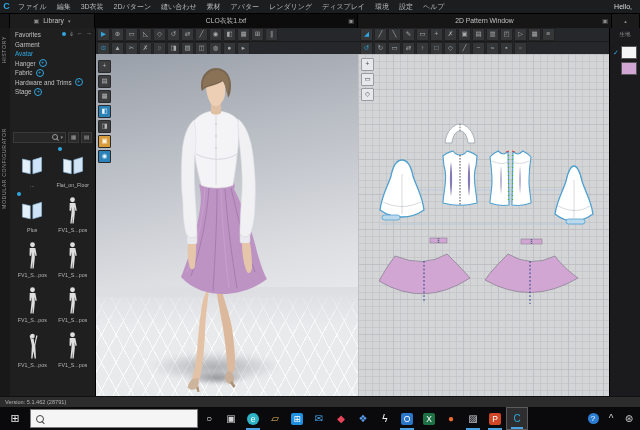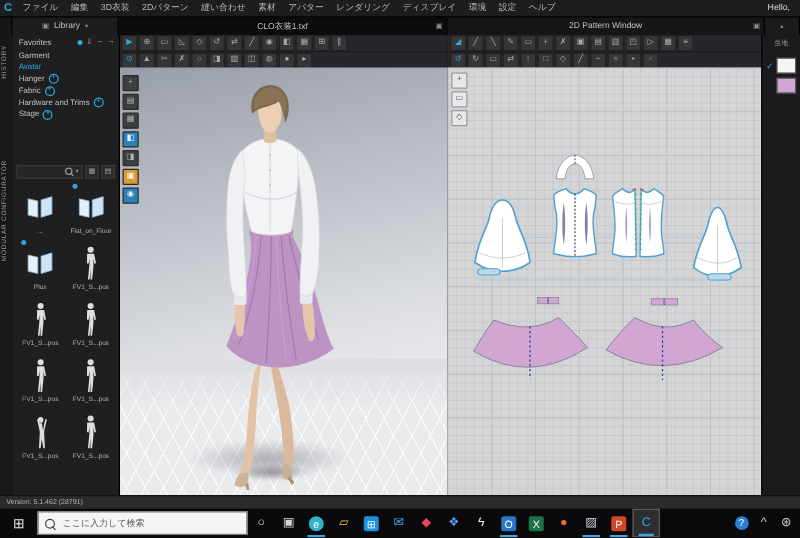--- a/index.html
+++ b/index.html
@@ -514,21 +514,20 @@
   </div>
 
   <div class="statusbar">
     <span>Version: 5.1.462 (28791)</span>
   </div>
 
   <div class="taskbar">
     <div class="tb-start">⊞</div>
     <div class="tb-search">
       <span class="mag"></span>
-      <input type="text" placeholder="ここに入力して検索" style="">
     </div>
     <div style="display:flex">
       <div class="tb-app" style="color: rgb(232, 232, 232);">
           <span class="tb-glyph">○</span>
         </div>
         <div class="tb-app" style="color: rgb(213, 213, 213);">
           <span class="tb-glyph">▣</span>
         </div>
         <div class="tb-app open round chip" style="color: rgb(255, 255, 255); --chipbg: #2fb3c7;">
           <span class="tb-glyph">e</span>

